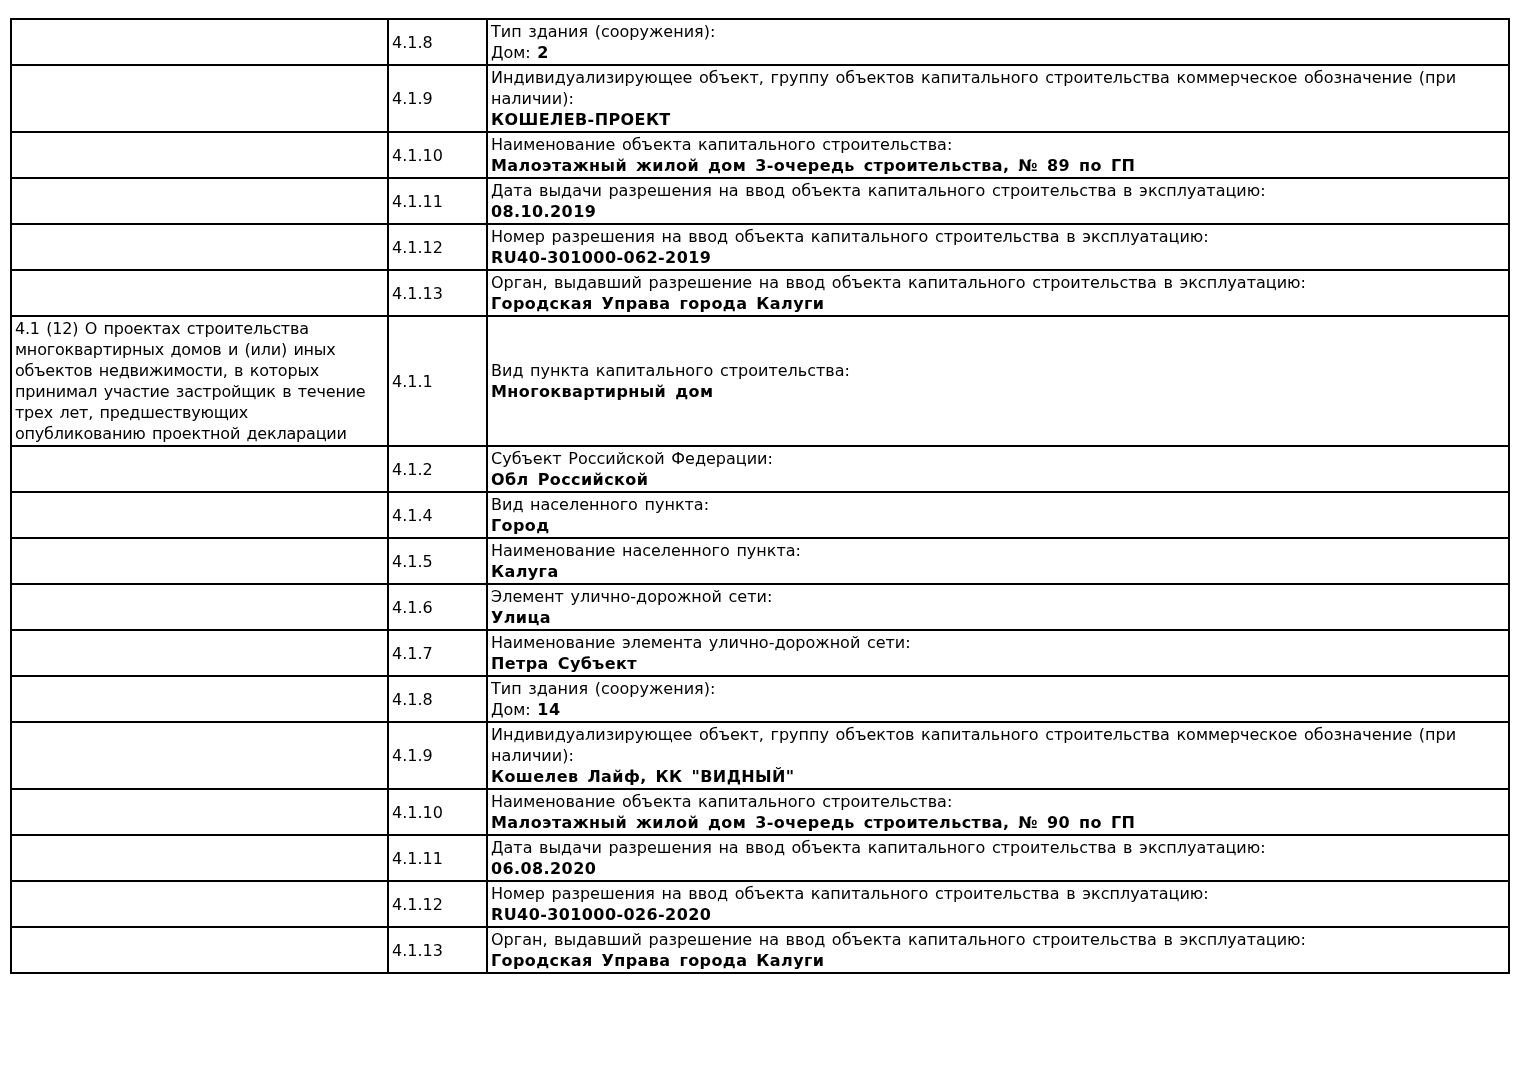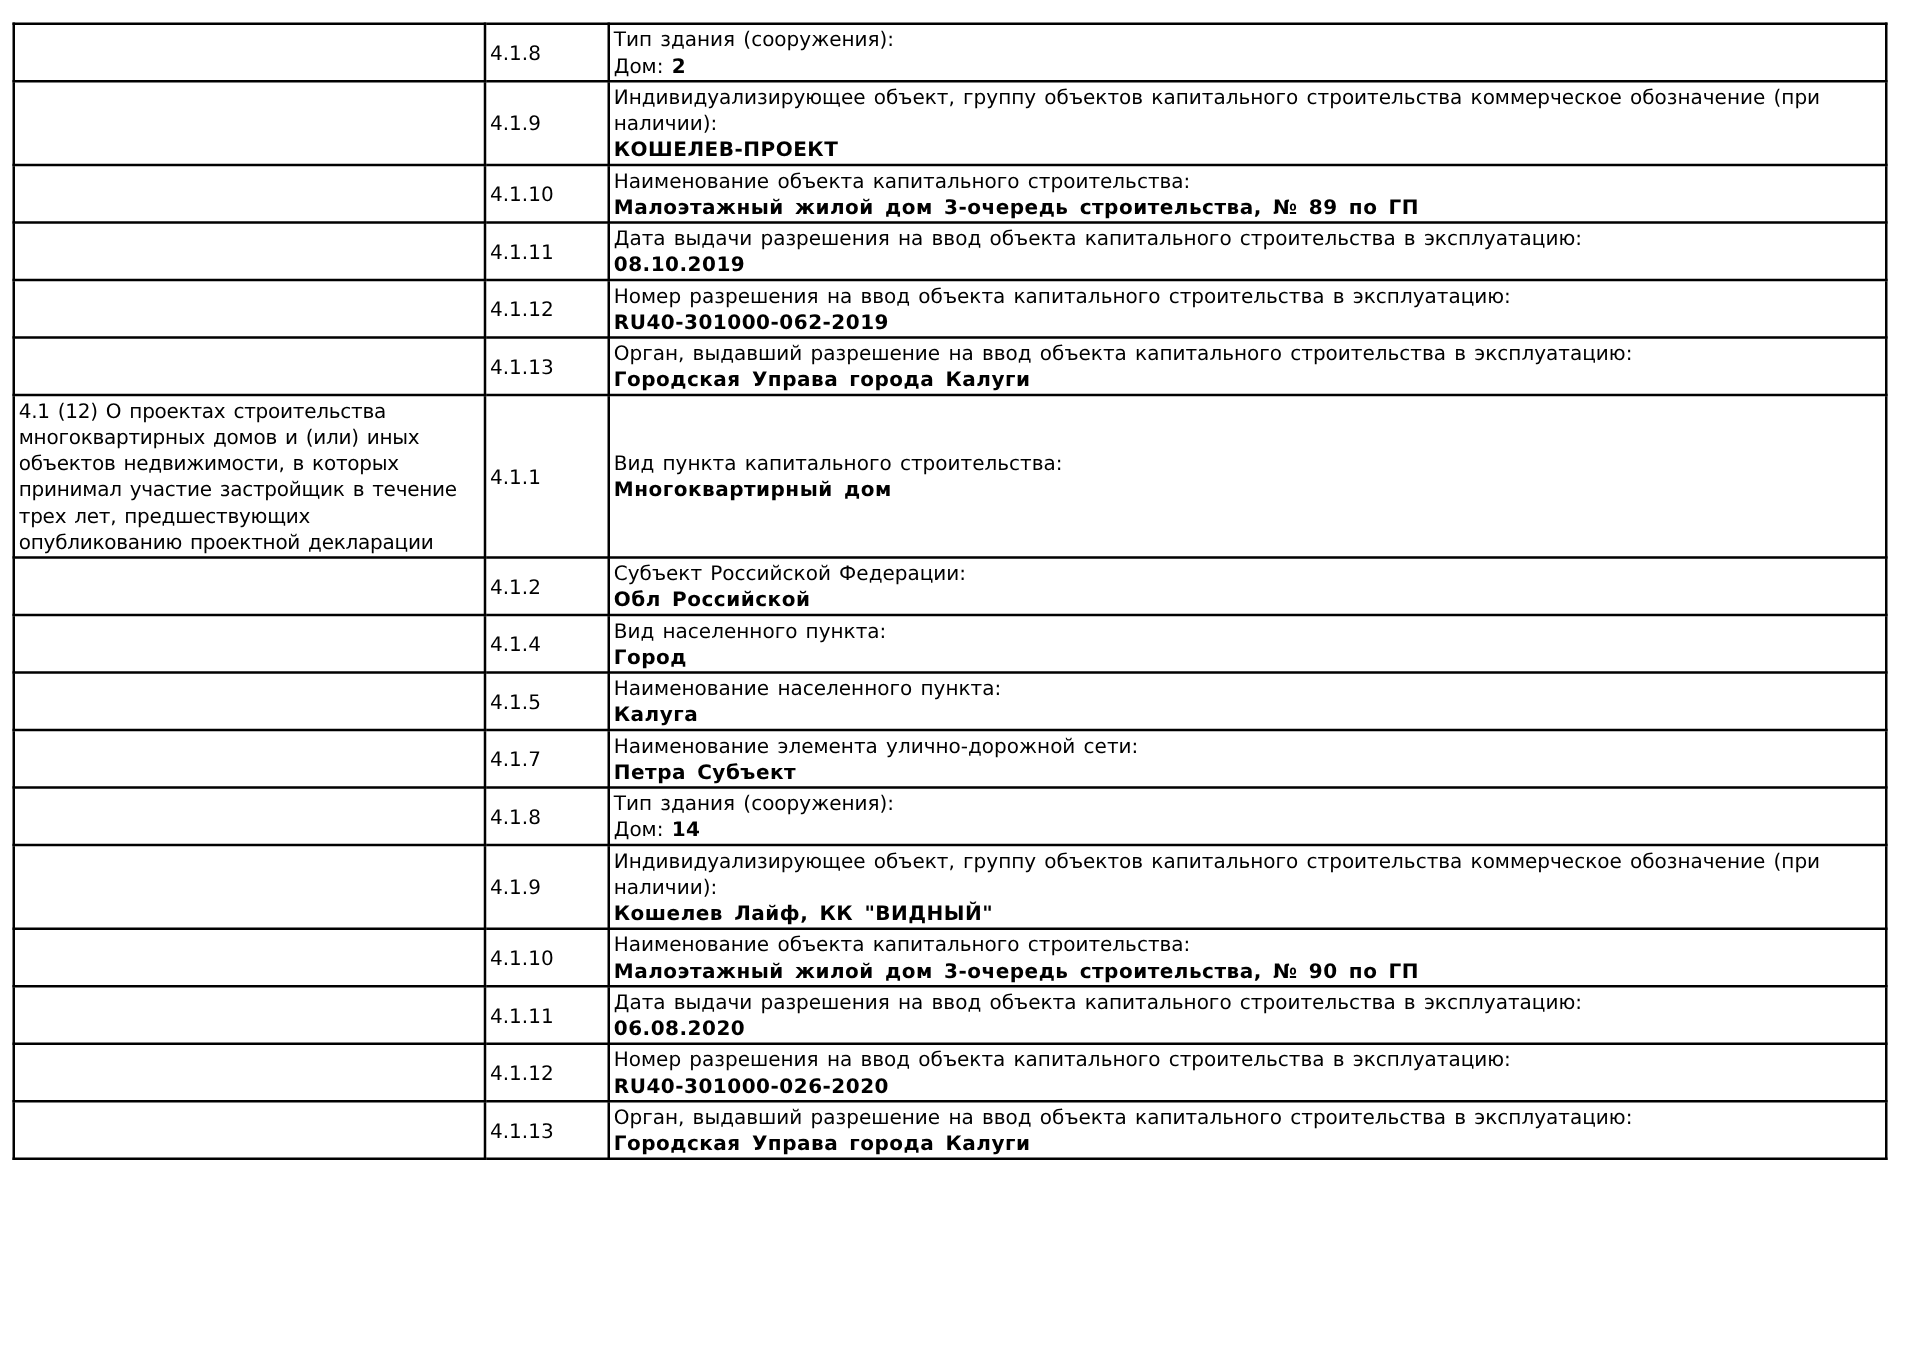--- a/index.html
+++ b/index.html
@@ -209,20 +209,34 @@
       <div class="value">
         <span class="vprefix"></span><span class="vbold">Калуга</span>
       </div>
     </td>
   </tr>
           <tr>
     <td class="c1">
       <div class="sec"></div>
     </td>
     <td class="c2">
+      <span>4.1.6</span>
+    </td>
+    <td class="c3">
+      <div class="label">Элемент улично-дорожной сети:</div>
+      <div class="value">
+        <span class="vprefix"></span><span class="vbold">Улица</span>
+      </div>
+    </td>
+  </tr>
+          <tr>
+    <td class="c1">
+      <div class="sec"></div>
+    </td>
+    <td class="c2">
       <span>4.1.7</span>
     </td>
     <td class="c3">
       <div class="label">Наименование элемента улично-дорожной сети:</div>
       <div class="value">
         <span class="vprefix"></span><span class="vbold">Петра Субъект</span>
       </div>
     </td>
   </tr>
           <tr>

